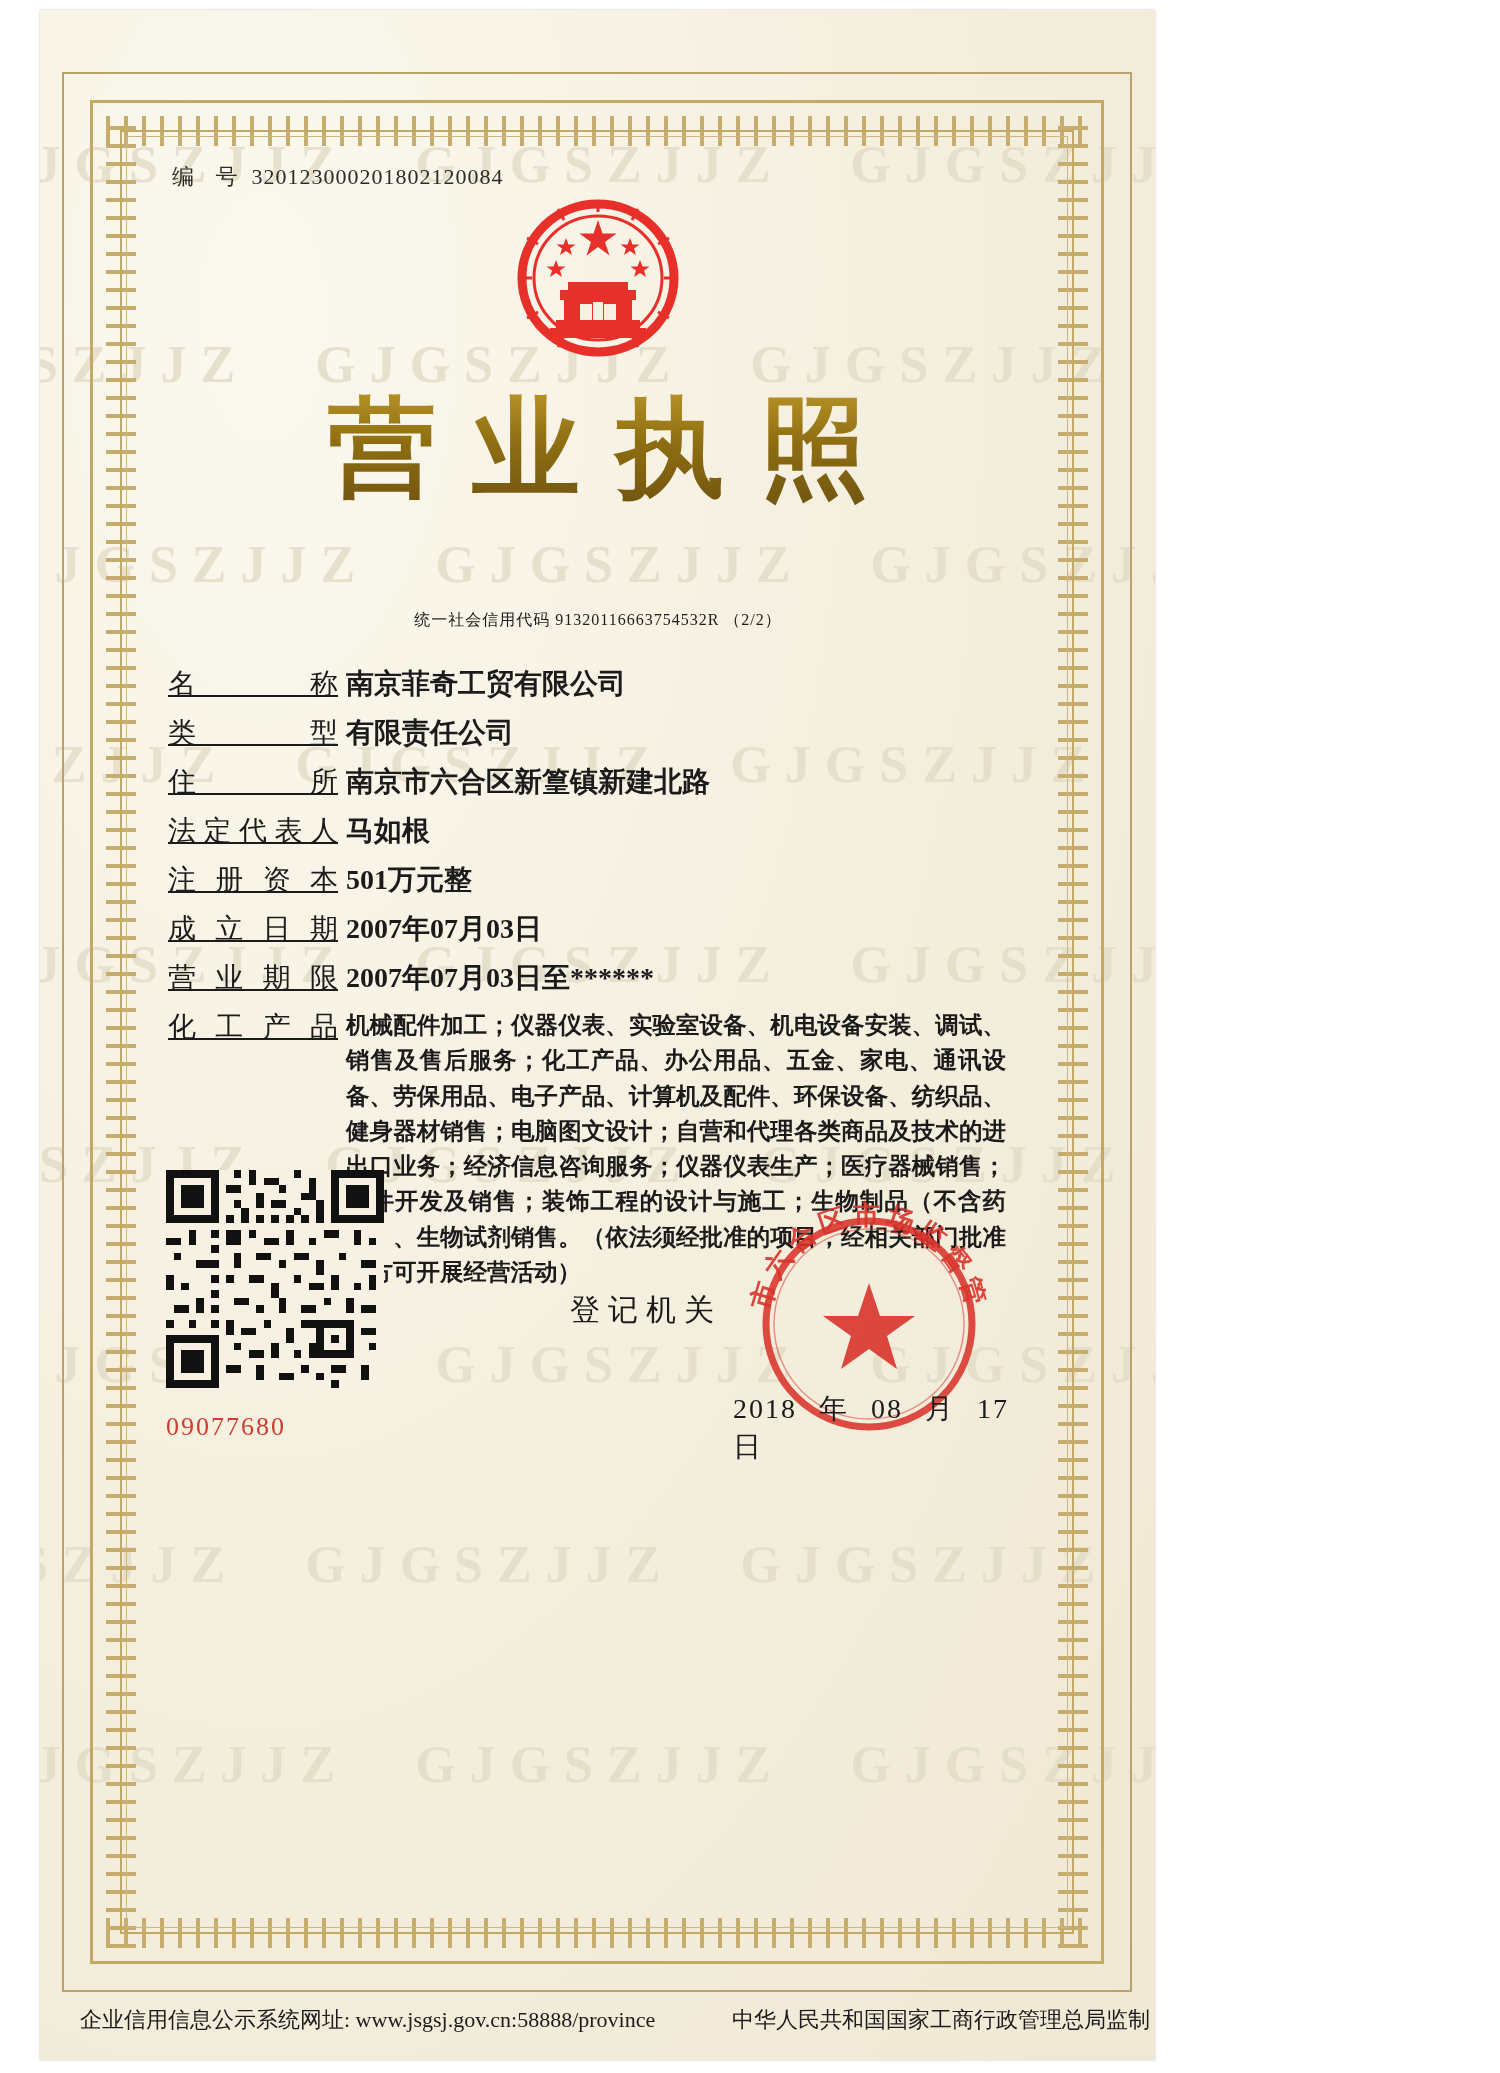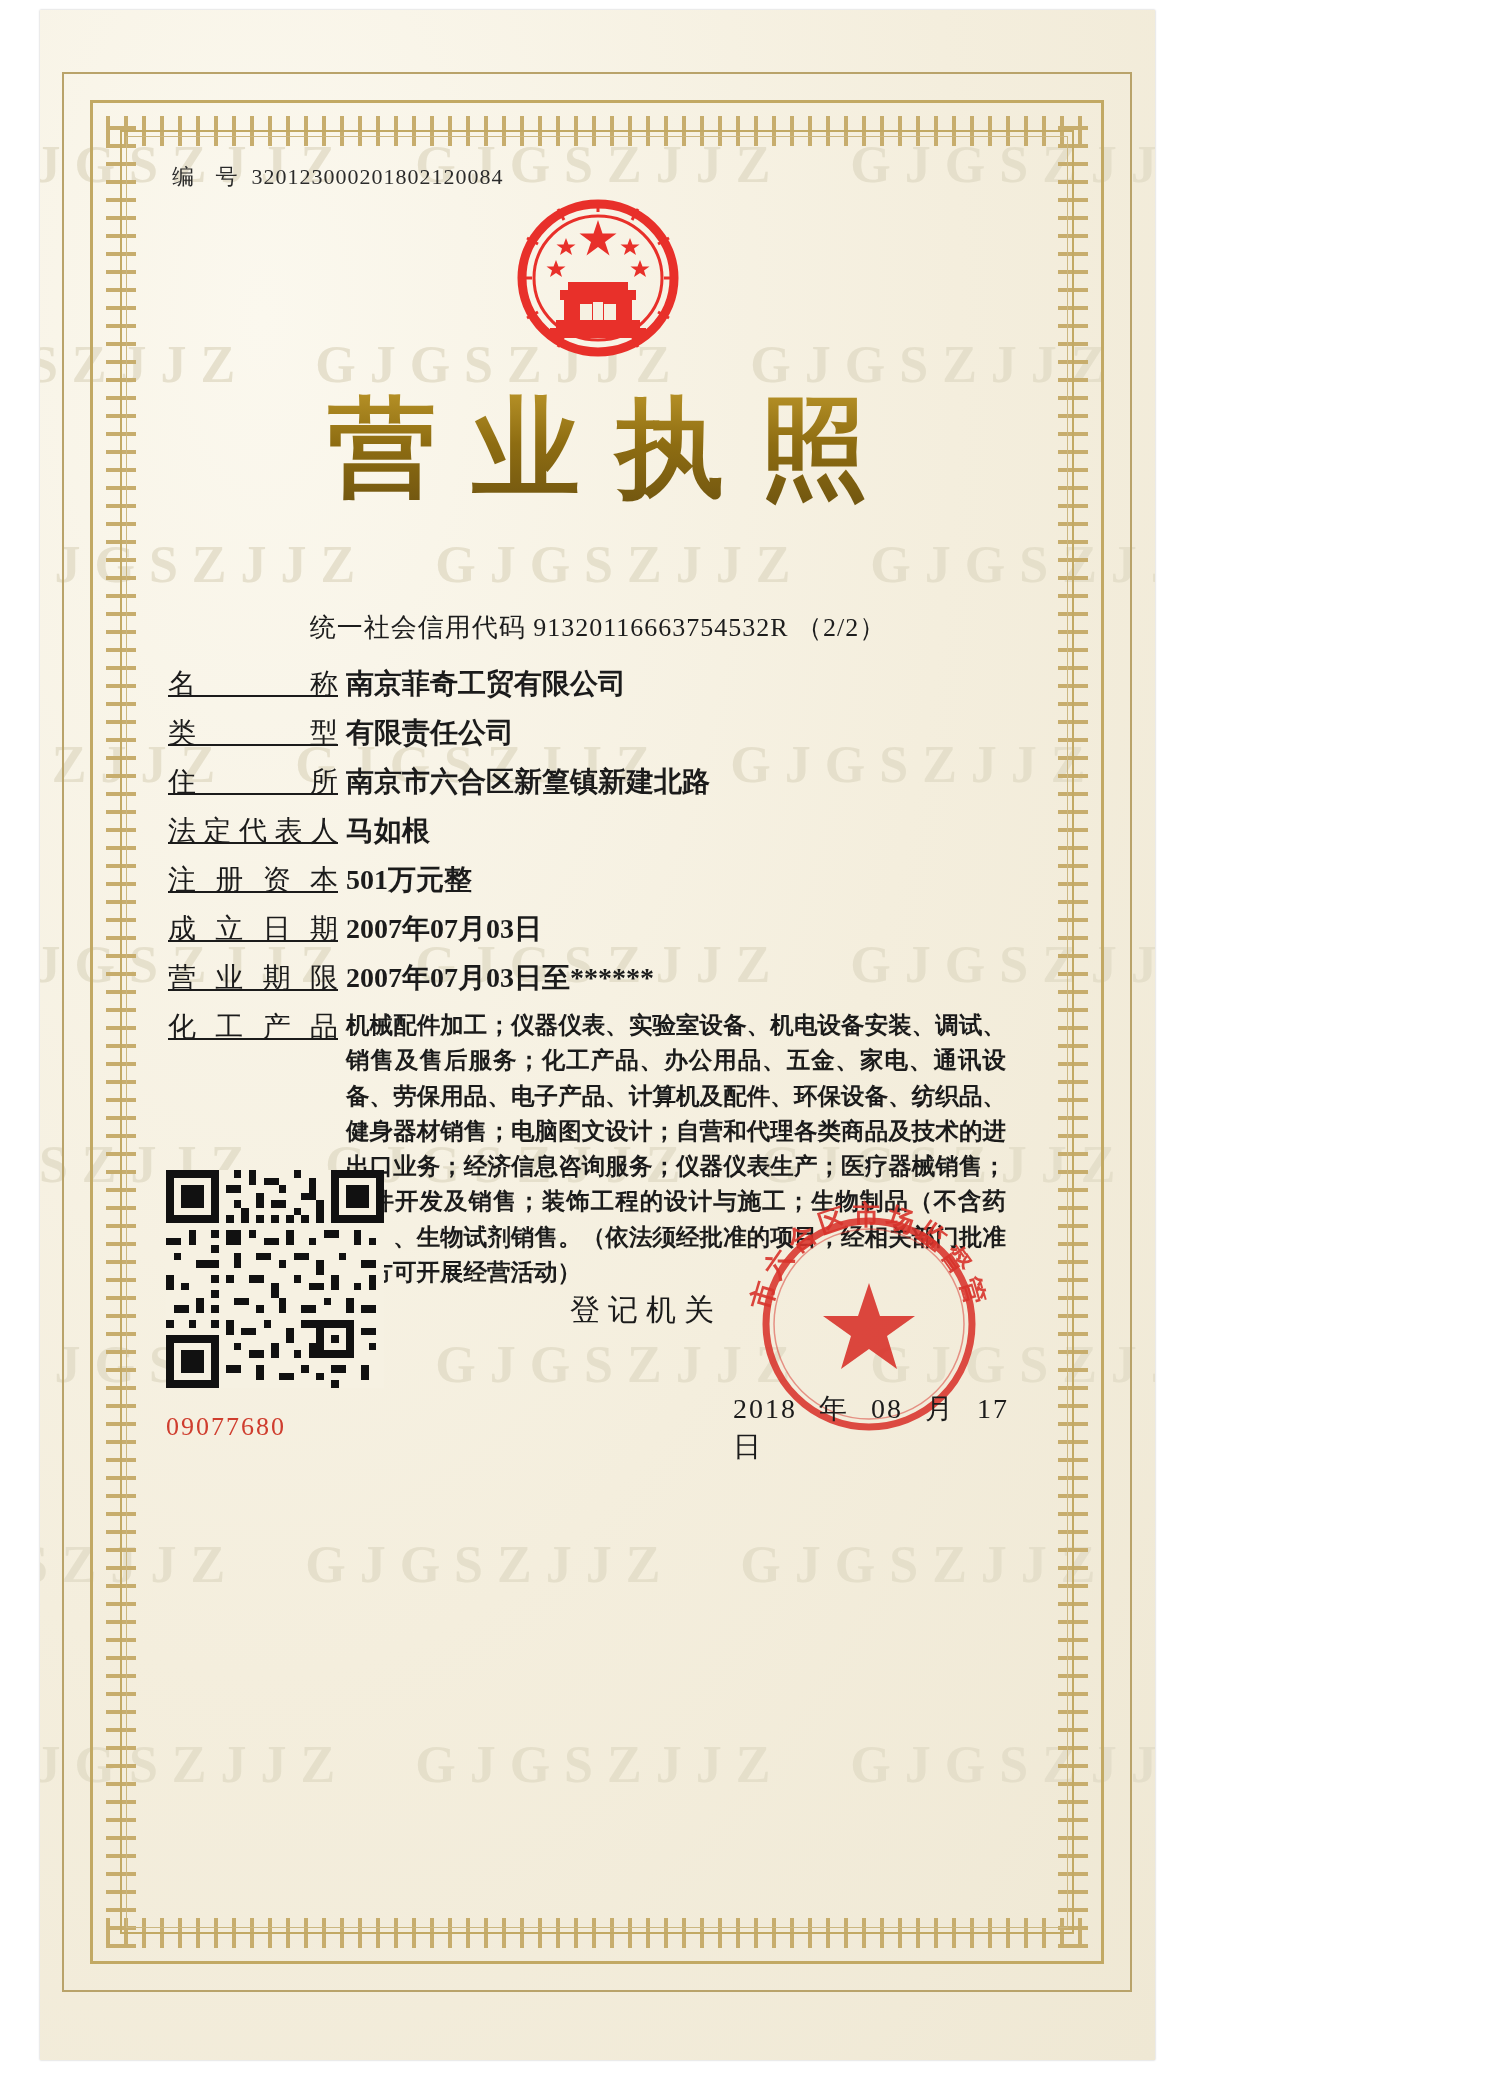--- a/index.html
+++ b/index.html
@@ -149,21 +149,21 @@
     letter-spacing: 6px;
     color: #7d6112;
     font-weight: bold;
   }
 
   .credit-code {
     position: absolute;
     left: 0; right: 0;
     top: 470px;
     text-align: center;
-    font-size: 26px;
+    font-size: 16px;
     color: #1d1d1d;
     letter-spacing: 1px;
   }
 
   
   .fields {
     position: absolute;
     left: 38px;
     top: 525px;
     width: 860px;
@@ -511,15 +511,19 @@
           </text>
         </svg>
       </div>
 
       <div class="issue-date">
         <span>2018</span><span>年</span><span>08</span><span>月</span><span>17</span><span>日</span>
       </div>
 
     </div>
 
+    <div class="footer">
+      <div class="url">企业信用信息公示系统网址: www.jsgsj.gov.cn:58888/province</div>
+      <div>中华人民共和国国家工商行政管理总局监制</div>
+    </div>
 
   </div>
 </div>
 
 </body></html>

